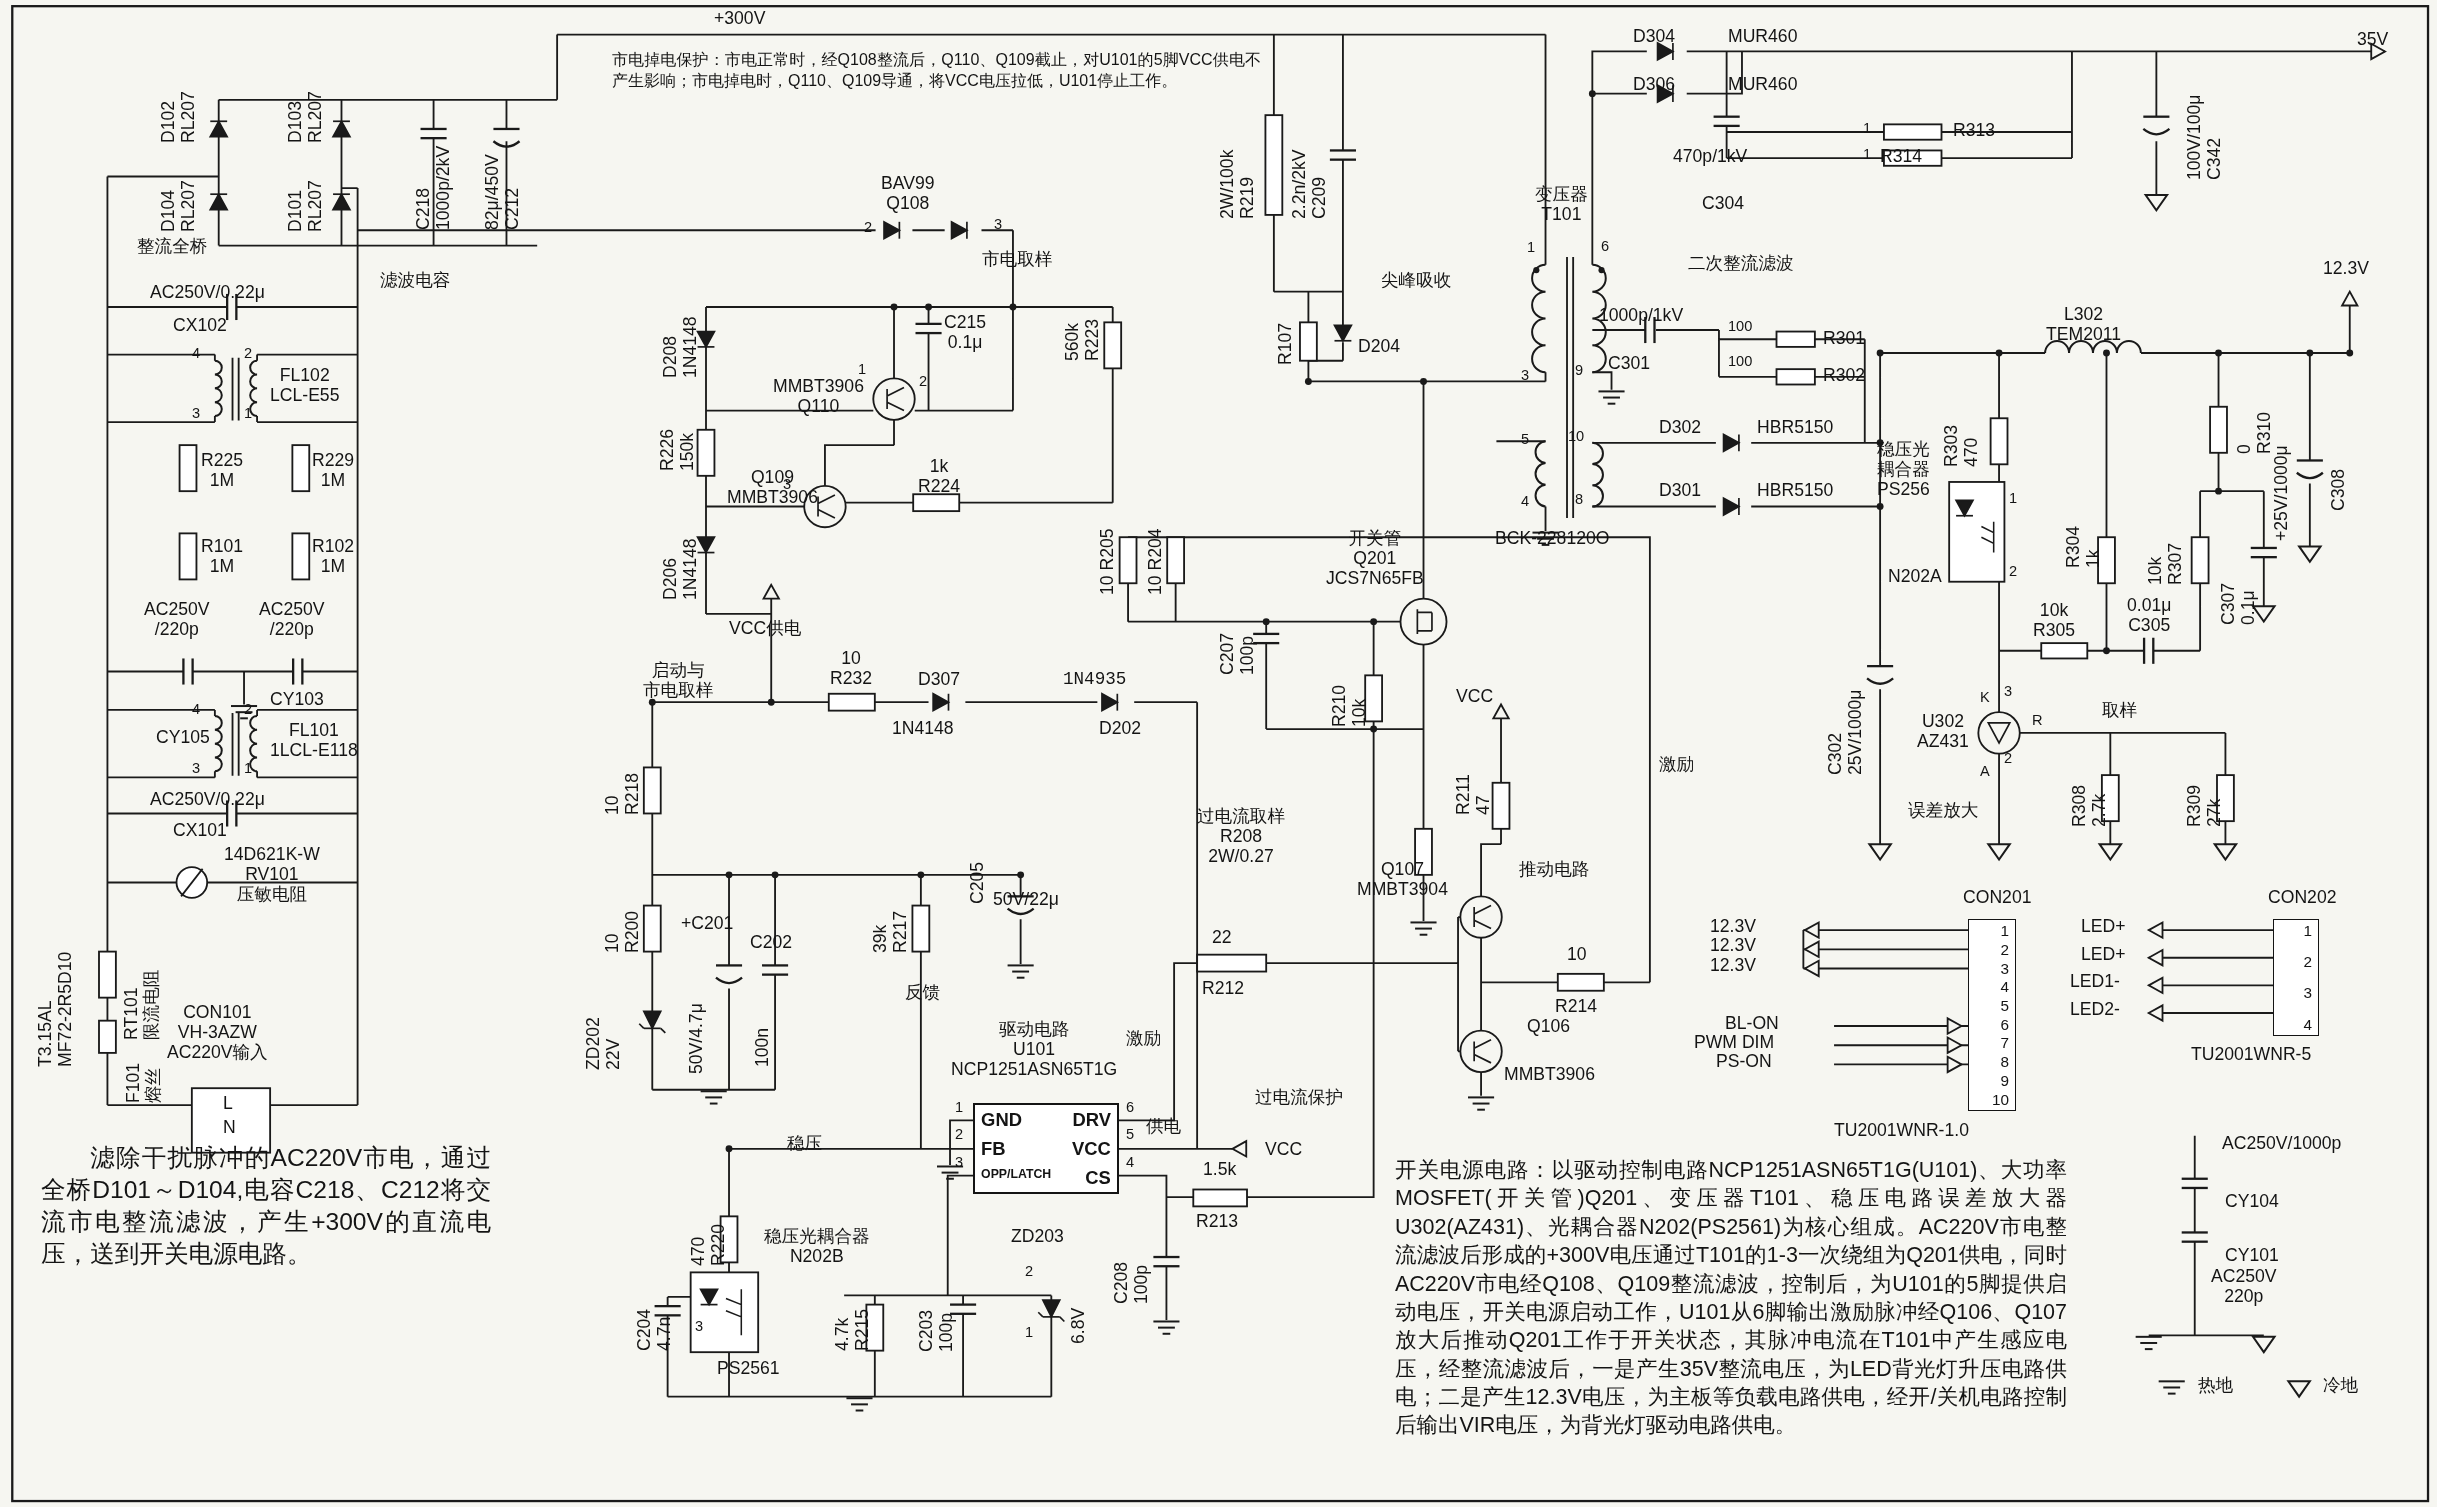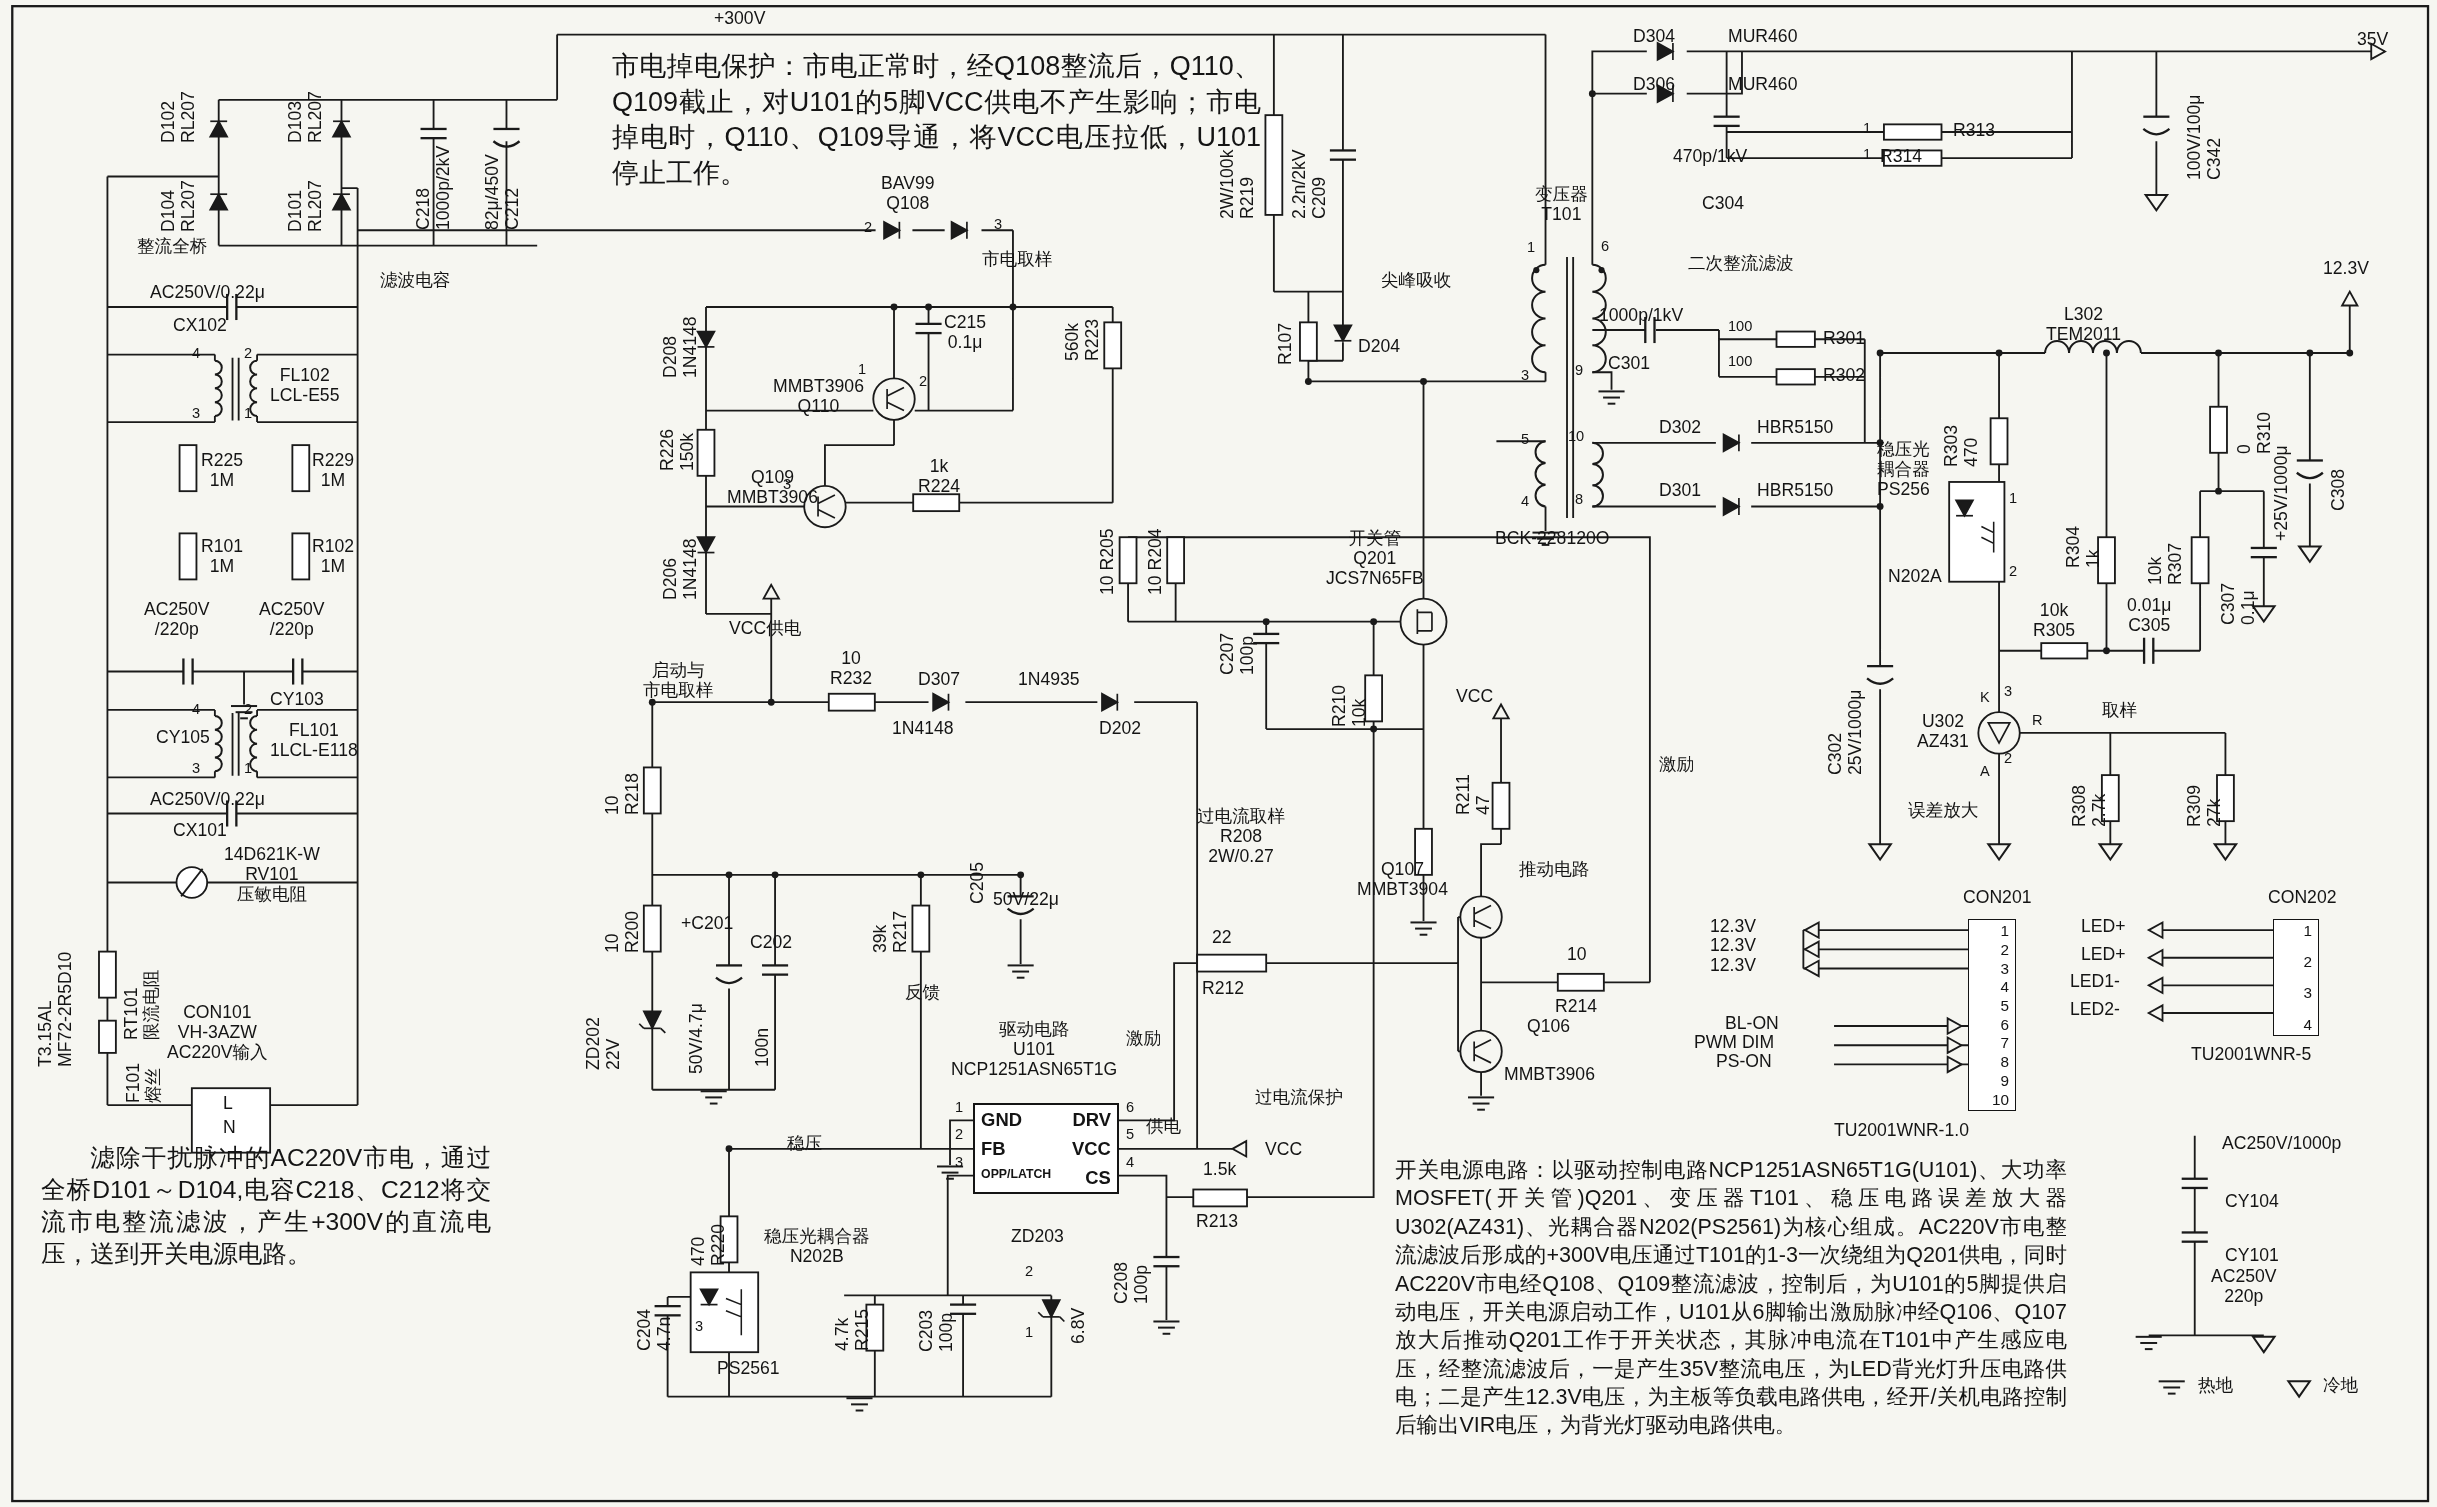--- a/index.html
+++ b/index.html
@@ -3,21 +3,21 @@
 <meta charset="utf-8">
 <style>
   html,body{margin:0;padding:0;background:#d8d8d4;}
   #canvas{position:relative;width:2438px;height:1508px;background:#f6f6f1;
           font-family:"Liberation Sans","DejaVu Sans",sans-serif;color:#141414;overflow:hidden;}
   svg{position:absolute;left:0;top:0;}
   #labels{position:absolute;left:0;top:0;width:100%;height:100%;}
   .lbl{position:absolute;font-size:17.6px;line-height:1.15;white-space:pre-line;text-align:center;}
   .lbl.v{transform:rotate(-90deg);transform-origin:0 0;text-align:left;white-space:pre;}
   .lbl.s{font-size:14.6px;}
-  .para{position:absolute;font-size:27px;line-height:1.32;text-align:justify;}
+  .para{position:absolute;font-size:16px;line-height:1.32;text-align:justify;}
   .para p{margin:0;}
   .para p.ind{text-indent:2em;}
   #ann-anti{font-size:24.6px;line-height:1.3;}
   .icbox{position:absolute;border:2.3px solid #141414;background:#fff;display:flex;flex-direction:column;
          justify-content:space-around;font-size:18.4px;font-weight:bold;box-sizing:border-box;}
   .icrow{display:flex;justify-content:space-between;padding:0 6.1px;}
   .icrow .sm{font-size:12.3px;}
   .conbox{position:absolute;border:1.9px solid #141414;background:#fff;display:flex;flex-direction:column;
           justify-content:space-between;align-items:flex-end;padding:3.1px 6.1px;font-size:15.3px;box-sizing:border-box;}
   .conbox .pin{line-height:1;}
@@ -470,21 +470,21 @@
 R224</div>
       <div class="lbl v" style="left: 660px; top: 600px;">D206
 1N4148</div>
       <div class="lbl" style="left: 729px; top: 618px;">VCC供电</div>
       <div class="lbl" style="left: 643px; top: 660px;">启动与
 市电取样</div>
       <div class="lbl" style="left: 830px; top: 648px;">10
 R232</div>
       <div class="lbl" style="left: 918px; top: 669px;">D307</div>
       <div class="lbl" style="left: 892px; top: 718px;">1N4148</div>
-      <div class="lbl" style="left: 1018px; top: 669px;">1N4935</div>
+      <div class="lbl" style="left: 1063px; top: 669px; font-family: Liberation Mono, monospace;">1N4935</div>
       <div class="lbl" style="left: 1099px; top: 718px;">D202</div>
       <div class="lbl v" style="left: 602px; top: 815px;">10
 R218</div>
       <div class="lbl v" style="left: 602px; top: 953px;">10
 R200</div>
       <div class="lbl v" style="left: 583px; top: 1070px;">ZD202
 22V</div>
       <div class="lbl" style="left: 681px; top: 913px;">+C201</div>
       <div class="lbl v" style="left: 686px; top: 1074px;">50V/4.7μ</div>
       <div class="lbl" style="left: 750px; top: 932px;">C202</div>

